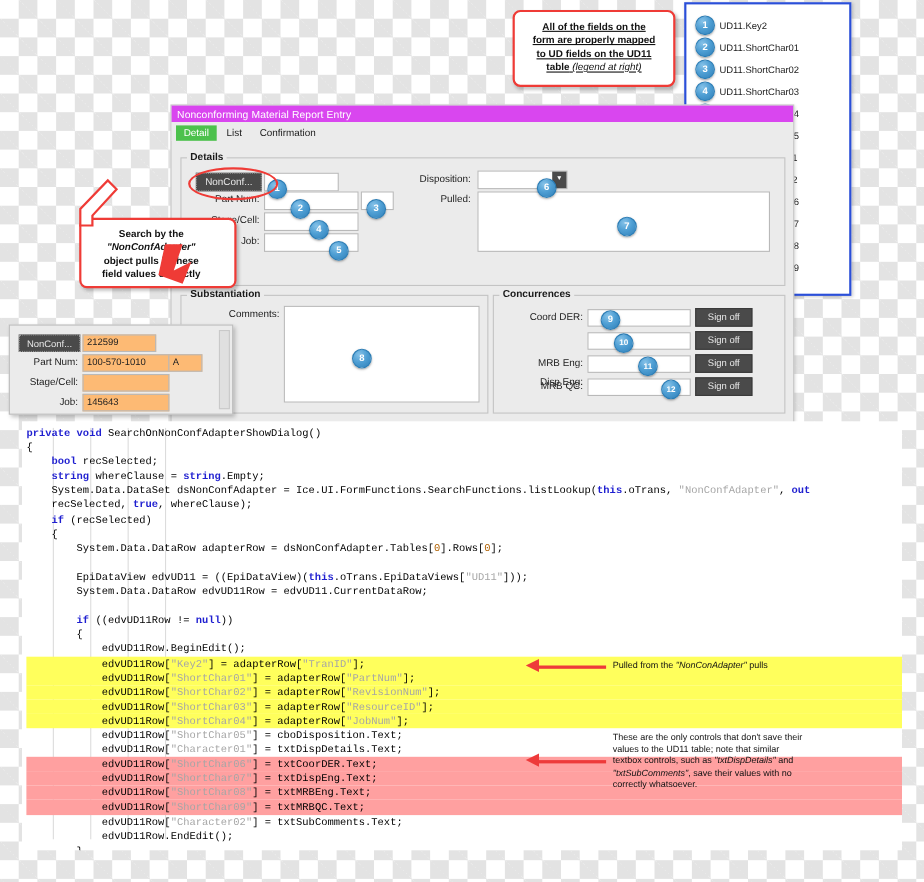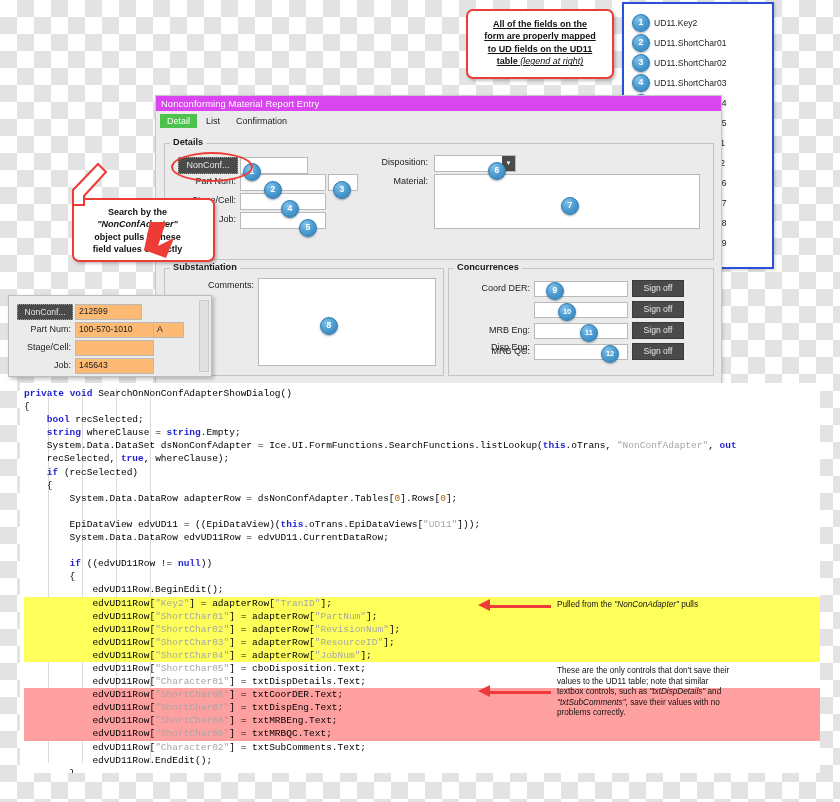--- a/index.html
+++ b/index.html
@@ -188,21 +188,21 @@
   <div class="fbox" style="left:84px;top:97px;width:84px;height:15px;"></div>
 
   <div class="flabel" style="left:20px;top:118px;width:60px;">Job:</div>
   <div class="fbox" style="left:84px;top:116px;width:84px;height:15px;"></div>
 
   <div class="flabel" style="left:202px;top:61px;width:70px;">Disposition:</div>
   <div class="combo" style="left:278px;top:59px;width:80px;height:15px;">
     <div class="arrow">▼</div>
   </div>
 
-  <div class="flabel" style="left:202px;top:80px;width:70px;">Material:</div>
+  <div class="flabel" style="left:202px;top:80px;width:70px;">Pulled:</div>
   <div class="fbox" style="left:278px;top:78px;width:264px;height:53px;"></div>
 
   <div class="grp" style="left:8px;top:172px;width:278px;height:106px;"></div>
   <div class="grp-title" style="left:14px;top:166px;">Substantiation</div>
   <div class="flabel" style="left:36px;top:184px;width:62px;">Comments:</div>
   <div class="fbox" style="left:102px;top:182px;width:176px;height:86px;"></div>
 
   <div class="grp" style="left:292px;top:172px;width:264px;height:106px;"></div>
   <div class="grp-title" style="left:298px;top:166px;">Concurrences</div>
 
@@ -286,14 +286,14 @@
 
 <div class="redbar abs" style="left:487px;top:691px;width:64px;"></div>
 <svg class="arrow" style="left:478px;top:684px;width:14px;height:16px;">
   <polygon points="0,7 12,1 12,13" fill="#ee3a3a"></polygon>
 </svg>
 <div class="note abs" style="left:557px;top:666px;width:252px;">
   <div>These are the only controls that don't save their</div>
   <div>values to the UD11 table; note that similar</div>
   <div><span>textbox controls, such as </span><i>"txtDispDetails"</i><span> and</span></div>
   <div><i>"txtSubComments"</i><span>, save their values with no</span></div>
-  <div>problems correctly.</div>
+  <div>correctly whatsoever.</div>
 </div>
 
 </body></html>

